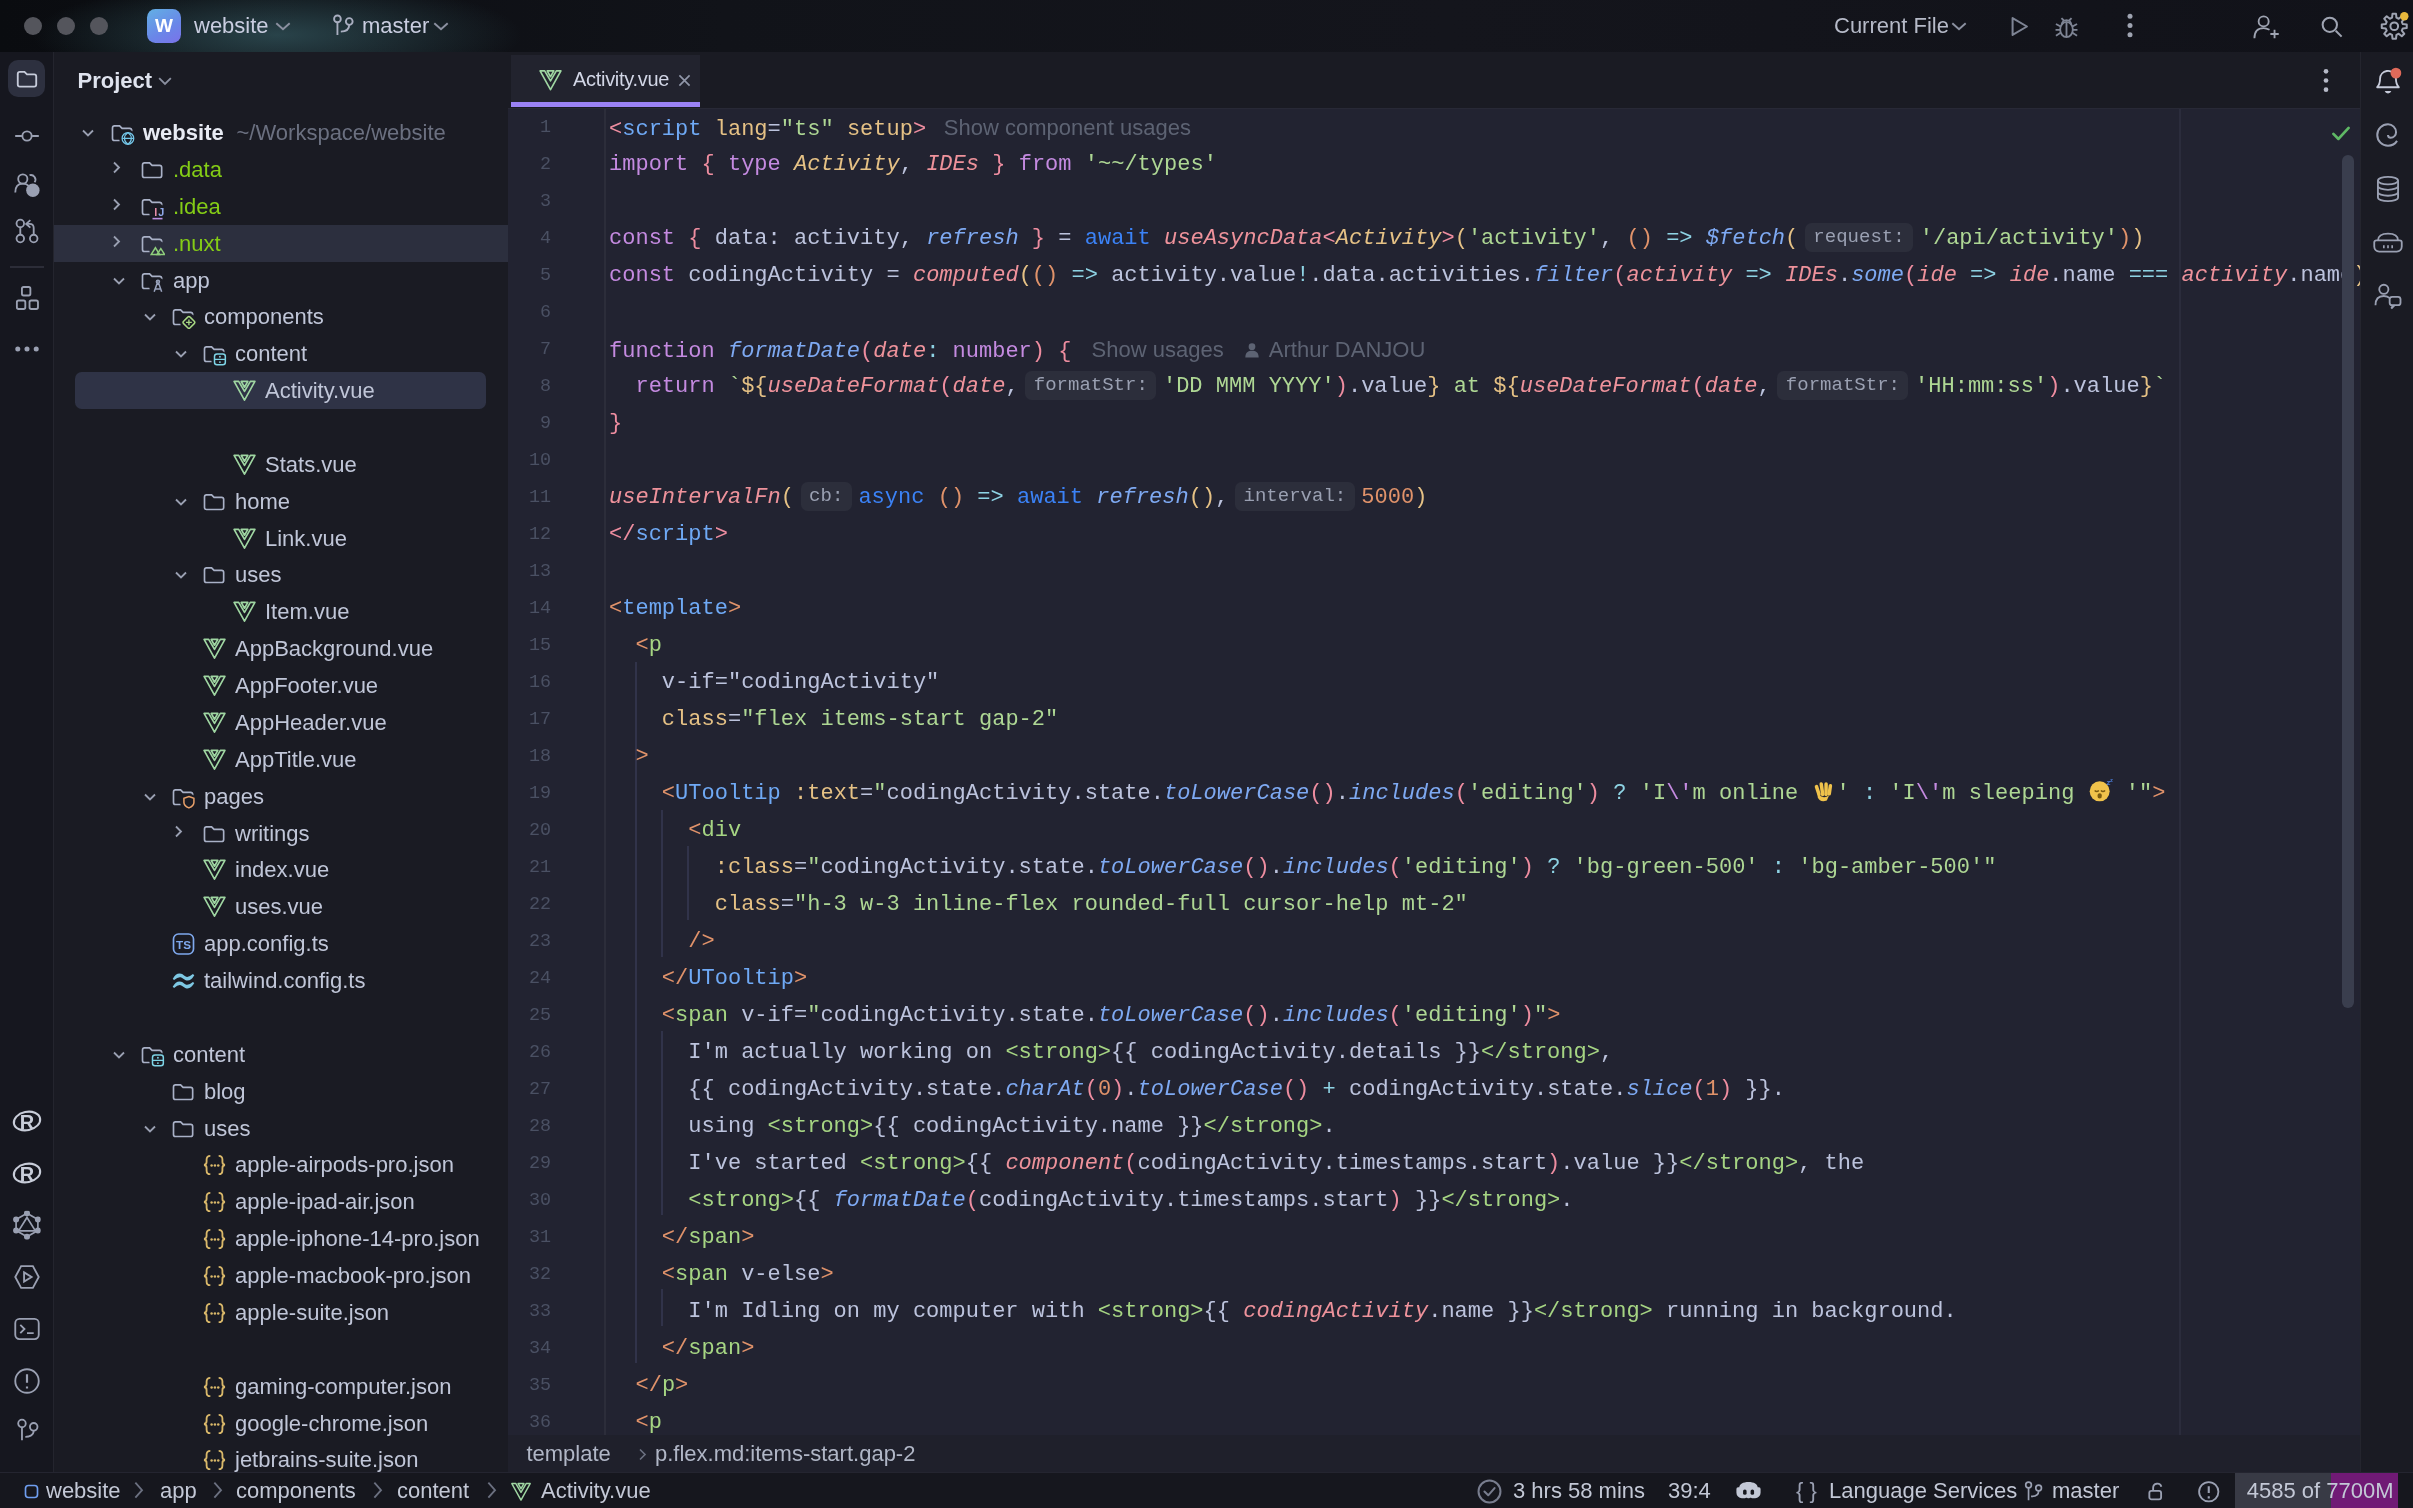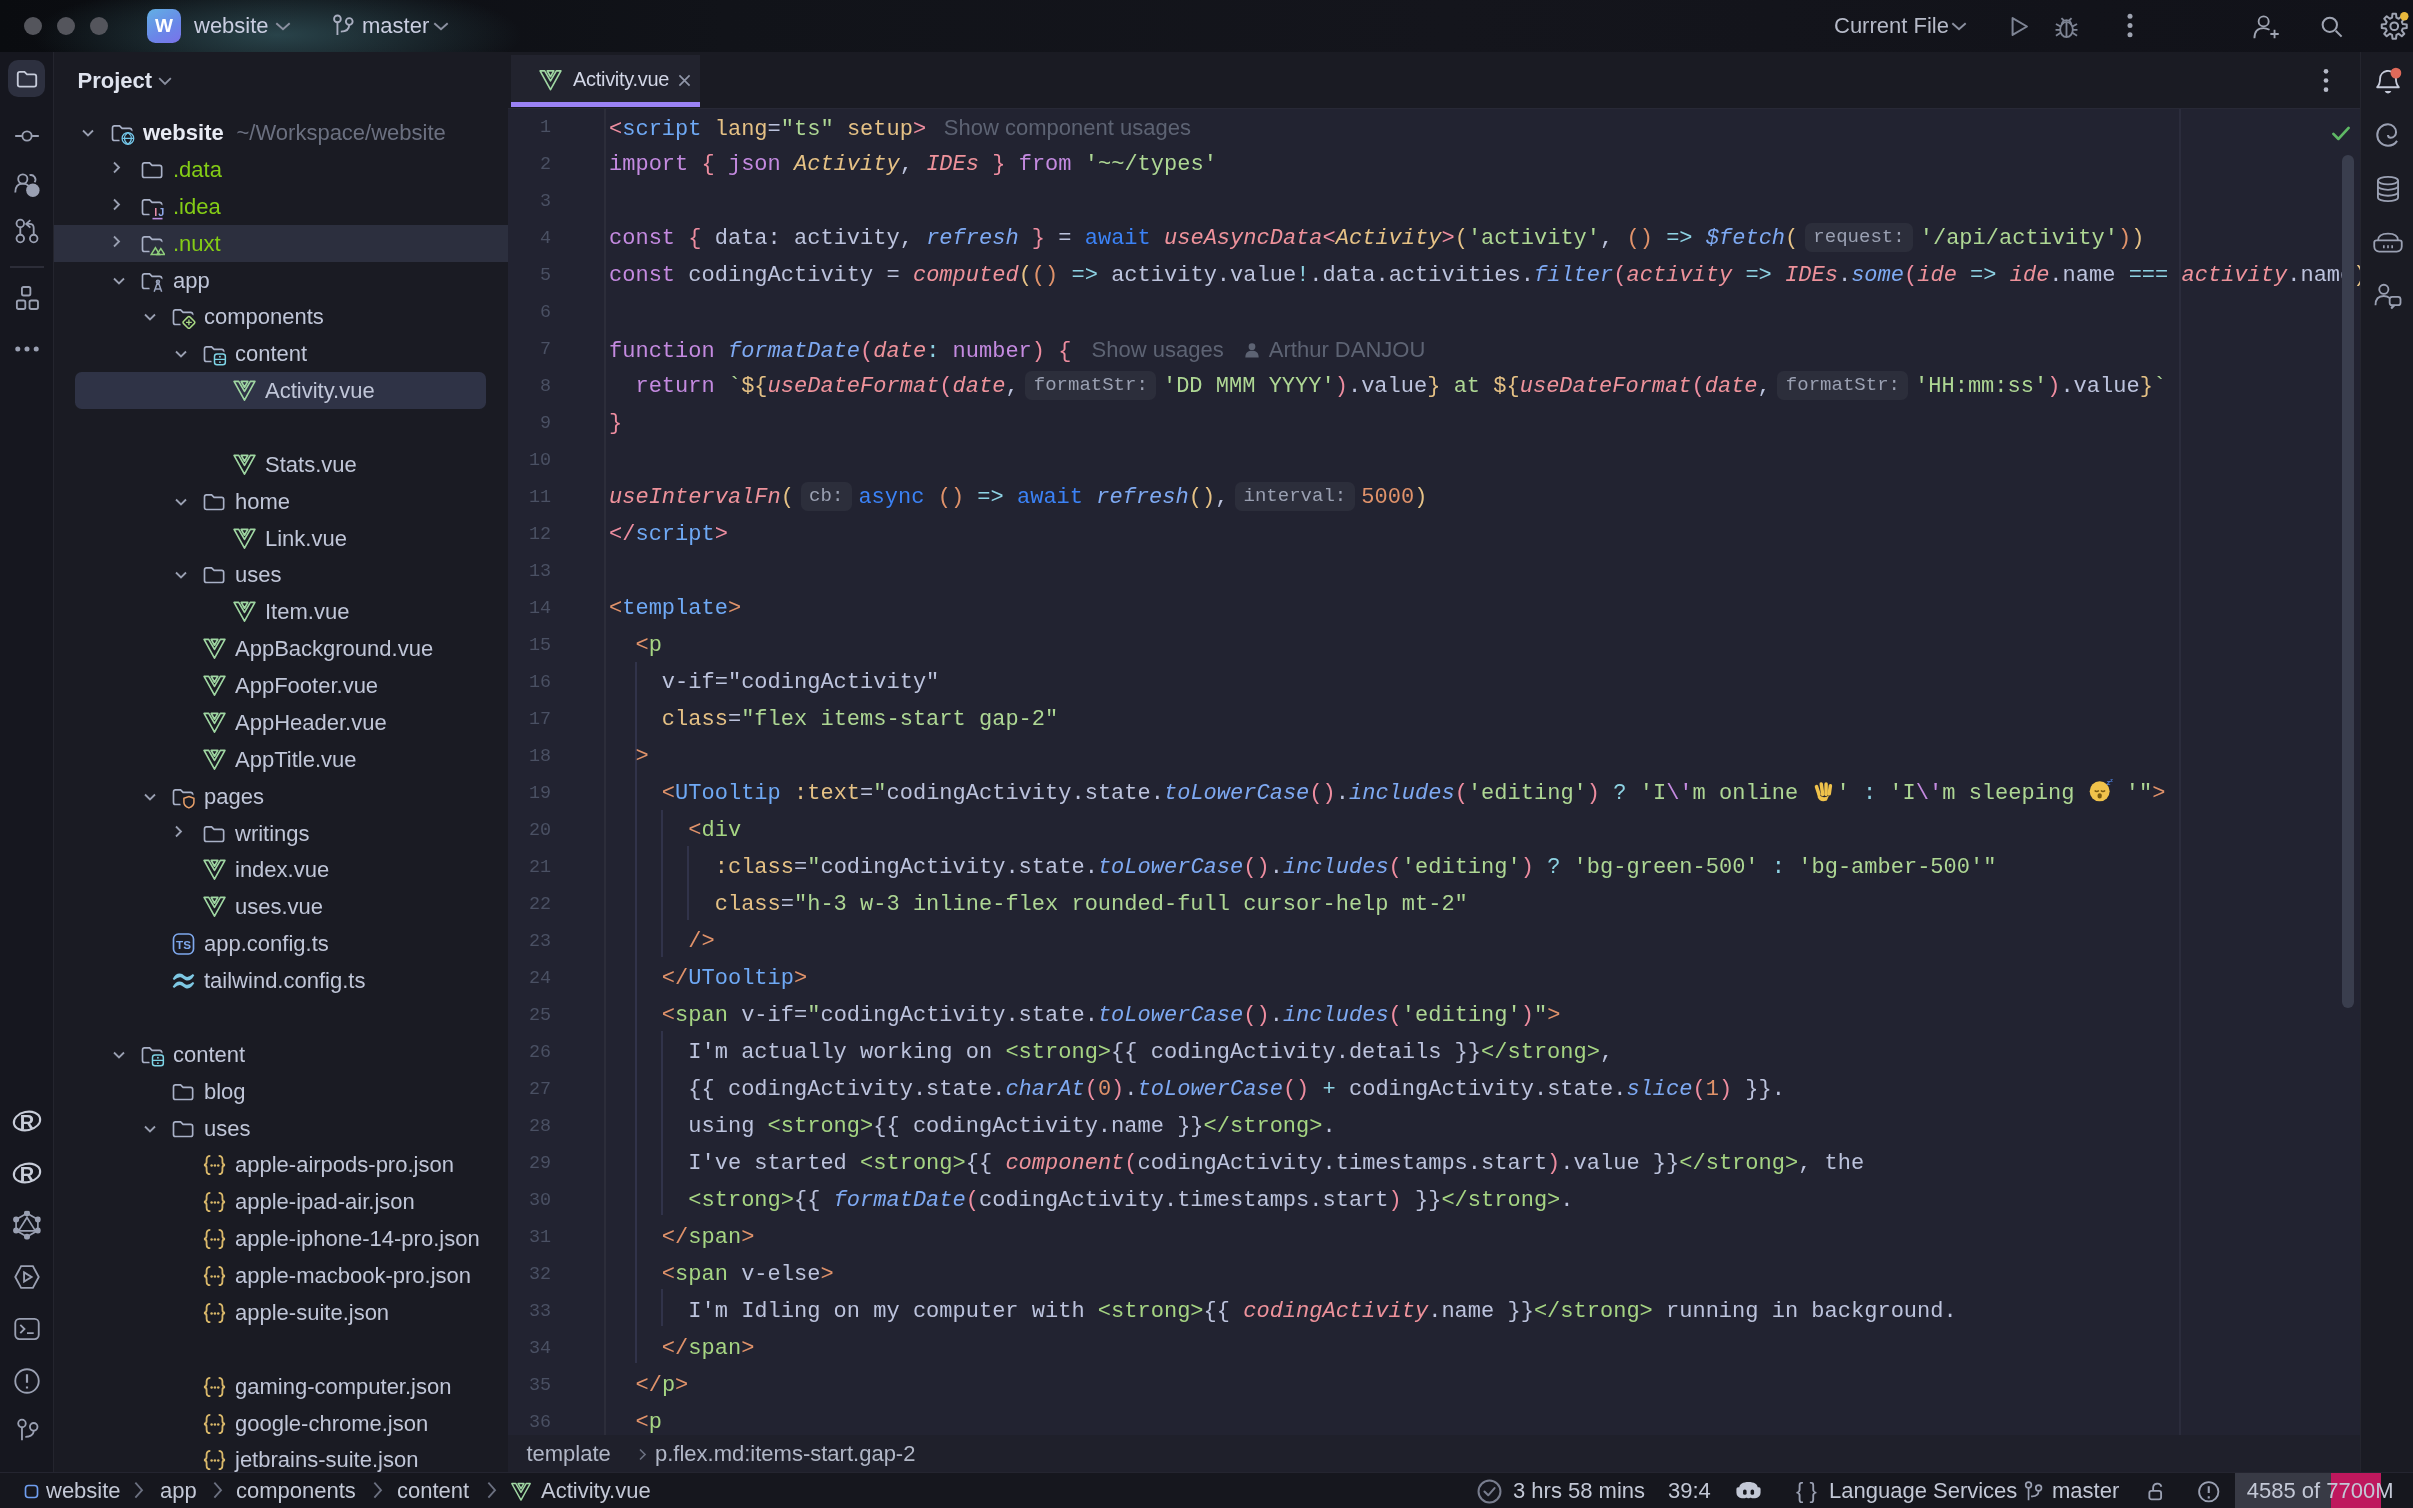--- a/index.html
+++ b/index.html
@@ -444,21 +444,21 @@
         <div class="gn">31</div>
         <div class="gn">32</div>
         <div class="gn">33</div>
         <div class="gn">34</div>
         <div class="gn">35</div>
         <div class="gn">36</div>
       </div>
 <div id="gline"></div>
 <div id="code">
         <div class="cl"><span class="pk">&lt;</span><span class="tb">script</span> <span class="ye">lang</span><span class="tx">=</span><span class="gr">"ts"</span> <span class="ye">setup</span><span class="pk">&gt;</span><span class="gy" style="margin-left:17.6px">Show component usages</span></div>
-        <div class="cl"><span class="pu">import</span> <span class="pk">{</span> <span class="pu">json</span> <span class="yei">Activity</span><span class="tx">,</span> <span class="sa">IDEs</span> <span class="pk">}</span> <span class="pu">from</span> <span class="gr">'~~/types'</span></div>
+        <div class="cl"><span class="pu">import</span> <span class="pk">{</span> <span class="pu">type</span> <span class="yei">Activity</span><span class="tx">,</span> <span class="sa">IDEs</span> <span class="pk">}</span> <span class="pu">from</span> <span class="gr">'~~/types'</span></div>
         <div class="cl"></div>
         <div class="cl"><span class="pu">const</span> <span class="pk">{</span> <span class="tx">data: activity,</span> <span class="bl">refresh</span> <span class="pk">}</span> <span class="tx">=</span> <span class="pui">await</span> <span class="sa">useAsyncData</span><span class="pk">&lt;</span><span class="yei">Activity</span><span class="pk">&gt;</span><span class="ye">(</span><span class="gr">'activity'</span><span class="tx">,</span> <span class="or">()</span> <span class="cy">=&gt;</span> <span class="bl">$fetch</span><span class="ye">(</span><span class="pill">request:</span><span class="gr">'/api/activity'</span><span class="or">)</span><span class="ye">)</span></div>
         <div class="cl"><span class="pu">const</span> <span class="tx">codingActivity</span> <span class="tx">=</span> <span class="sa">computed</span><span class="ye">(</span><span class="or">()</span> <span class="cy">=&gt;</span> <span class="tx">activity.value</span><span class="cy">!</span><span class="tx">.data.activities.</span><span class="bl">filter</span><span class="pk">(</span><span class="sa">activity</span> <span class="cy">=&gt;</span> <span class="sa">IDEs</span><span class="tx">.</span><span class="bl">some</span><span class="pk">(</span><span class="sa">ide</span> <span class="cy">=&gt;</span> <span class="sa">ide</span><span class="tx">.name</span> <span class="cy">===</span> <span class="sa">activity</span><span class="tx">.name</span><span class="ye">)</span><span class="or">)</span></div>
         <div class="cl"></div>
         <div class="cl"><span class="pu">function</span> <span class="bl">formatDate</span><span class="pk">(</span><span class="sa">date</span><span class="cy">:</span> <span class="pu">number</span><span class="pk">)</span> <span class="pk">{</span><span class="gy" style="margin-left:20px">Show usages</span><svg width="20" height="20" viewBox="0 0 24 24" style="vertical-align:-2.5px;margin-left:18.4px">
             <circle cx="12" cy="8" r="4" fill="#5d6373"></circle>
             <path d="M4 21 c0-6 3.5-8 8-8 s8 2 8 8 Z" fill="#5d6373"></path>
           </svg><span class="gy" style="margin-left:6.7px">Arthur DANJOU</span></div>
         <div class="cl">  <span class="pu">return</span> <span class="gr">`</span><span class="ye">${</span><span class="sa">useDateFormat</span><span class="pk">(</span><span class="sa">date</span><span class="tx">,</span><span class="pill">formatStr:</span><span class="gr">'DD MMM YYYY'</span><span class="pk">)</span><span class="tx">.value</span><span class="ye">}</span><span class="gr"> at </span><span class="ye">${</span><span class="sa">useDateFormat</span><span class="pk">(</span><span class="sa">date</span><span class="tx">,</span><span class="pill">formatStr:</span><span class="gr">'HH:mm:ss'</span><span class="pk">)</span><span class="tx">.value</span><span class="ye">}</span><span class="gr">`</span></div>
         <div class="cl"><span class="pk">}</span></div>
@@ -589,16 +589,16 @@
       </svg>
   <div class="sb" style="left:2052px">master</div>
   <svg class="sbi" style="left:2146px;top:6.7px" width="23.5" height="23.5" viewBox="0 0 28 28" fill="none" stroke="#9aa0b2" stroke-width="2.2">
         <rect x="4" y="13" width="14" height="10" rx="2.5"></rect>
         <path d="M8.5 13 V9.5 a5 5 0 0 1 9.8-1.5"></path>
       </svg>
   <svg class="sbi" style="left:2197px;top:6.7px" width="23.5" height="23.5" viewBox="0 0 28 28" fill="none" stroke="#9aa0b2" stroke-width="2.2">
         <circle cx="14" cy="14" r="11.5"></circle>
         <path d="M14 7.5 v8 M14 19.5 v2.5" stroke-width="2.5"></path>
       </svg>
-  <div class="sb" style="left:2235px;width:146px;background:#be185d"><div style="position:absolute;left:0;top:0;width:96px;height:35px;background:#383a45"></div><div style="position:absolute;left:11.7px;top:0">4585 of 7700M</div></div>
+  <div class="sb" style="left:2235px;width:163px;background:#701a75"><div style="position:absolute;left:0;top:0;width:96px;height:35px;background:#383a45"></div><div style="position:absolute;left:11.7px;top:0">4585 of 7700M</div></div>
 </div>
 </div>
 
 
 </body></html>

